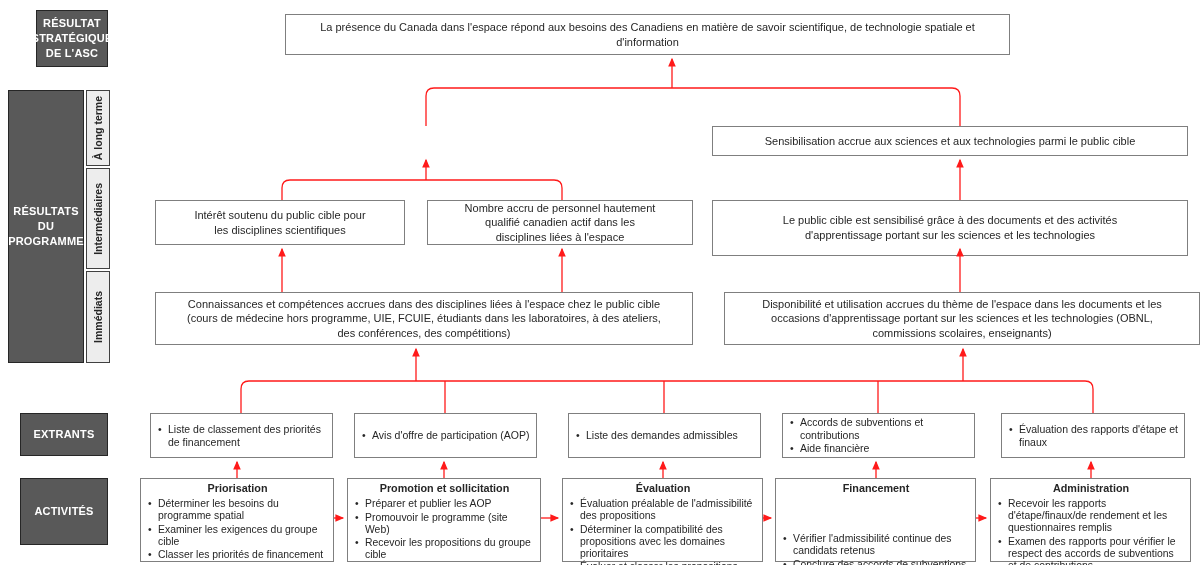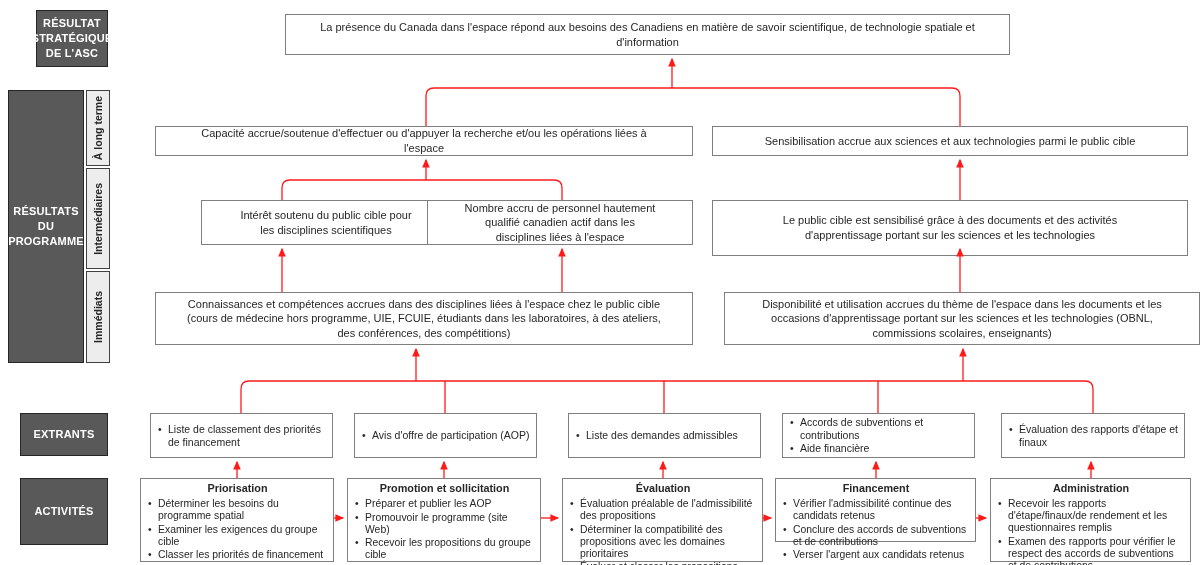--- a/index.html
+++ b/index.html
@@ -31,34 +31,34 @@
   #lbl-strat{left:36px;top:10px;width:72px;height:57px;padding:0 4px;}
   #lbl-prog {left:8px;top:90px;width:76px;height:273px;padding:0 6px;}
   #sub-lt   {left:86px;top:90px;width:24px;height:76px;}
   #sub-int  {left:86px;top:168px;width:24px;height:101px;}
   #sub-imm  {left:86px;top:271px;width:24px;height:92px;}
   #lbl-ext  {left:20px;top:413px;width:88px;height:43px;}
   #lbl-act  {left:20px;top:478px;width:88px;height:67px;}
   #top-box  {left:285px;top:14px;width:725px;height:41px;}
   #lt-left  {left:155px;top:126px;width:538px;height:30px;}
   #lt-right {left:712px;top:126px;width:476px;height:30px;}
-  #int-left {left:155px;top:200px;width:250px;height:45px;margin-left:46px;}
+  #int-left {left:155px;top:200px;width:250px;height:45px;}
   #int-mid  {left:427px;top:200px;width:266px;height:45px;}
   #int-right{left:712px;top:200px;width:476px;height:56px;}
   #imm-left {left:155px;top:292px;width:538px;height:53px;}
   #imm-right{left:724px;top:292px;width:476px;height:53px;}
   #e1{left:150px;top:413px;width:183px;height:45px;}
   #e2{left:354px;top:413px;width:183px;height:45px;}
   #e3{left:568px;top:413px;width:193px;height:45px;}
   #e4{left:782px;top:413px;width:193px;height:45px;}
   #e5{left:1001px;top:413px;width:184px;height:45px;}
   #a1{left:140px;top:478px;width:194px;height:84px;}
   #a2{left:347px;top:478px;width:194px;height:84px;}
   #a3{left:562px;top:478px;width:201px;height:84px;}
-  #a4{left:775px;top:478px;width:201px;height:64px;}
+  #a4{left:775px;top:478px;width:201px;height:84px;gap:35px;}
   #a5{left:990px;top:478px;width:201px;height:84px;}
 </style>
 </head>
 <body>
 
 <div class="canvas">
 
   <svg class="wires" width="1200" height="565" viewBox="0 0 1200 565">
     <defs>
       <marker id="ah" markerUnits="userSpaceOnUse" markerWidth="10" markerHeight="10" refX="7.6" refY="4.5" orient="auto">
@@ -107,21 +107,20 @@
   <div class="sub" id="sub-int">
     <span>Intermédiaires</span>
   </div>
   <div class="sub" id="sub-imm">
     <span>Immédiats</span>
   </div>
   <div class="hdr" id="lbl-ext">EXTRANTS</div>
   <div class="hdr" id="lbl-act">ACTIVITÉS</div>
 
   <div class="box pad" id="top-box">La présence du Canada dans l'espace répond aux besoins des Canadiens en matière de savoir scientifique, de technologie spatiale et d'information</div>
-  <div class="box pad" id="lt-left">Capacité accrue/soutenue d'effectuer ou d'appuyer la recherche et/ou les opérations liées à l'espace</div>
   <div class="box pad" id="lt-right">Sensibilisation accrue aux sciences et aux technologies parmi le public cible</div>
   <div class="box pad" id="int-left">Intérêt soutenu du public cible pour les disciplines scientifiques</div>
   <div class="box pad" id="int-mid">Nombre accru de personnel hautement qualifié canadien actif dans les disciplines liées à l'espace</div>
   <div class="box pad" id="int-right">Le public cible est sensibilisé grâce à des documents et des activités d'apprentissage portant sur les sciences et les technologies</div>
   <div class="box pad" id="imm-left">Connaissances et compétences accrues dans des disciplines liées à l'espace chez le public cible (cours de médecine hors programme, UIE, FCUIE, étudiants dans les laboratoires, à des ateliers, des conférences, des compétitions)</div>
   <div class="box pad" id="imm-right">Disponibilité et utilisation accrues du thème de l'espace dans les documents et les occasions d'apprentissage portant sur les sciences et les technologies (OBNL, commissions scolaires, enseignants)</div>
 
   <div class="box blist" id="e1">
     <ul>
         <li>Liste de classement des priorités de financement</li>

